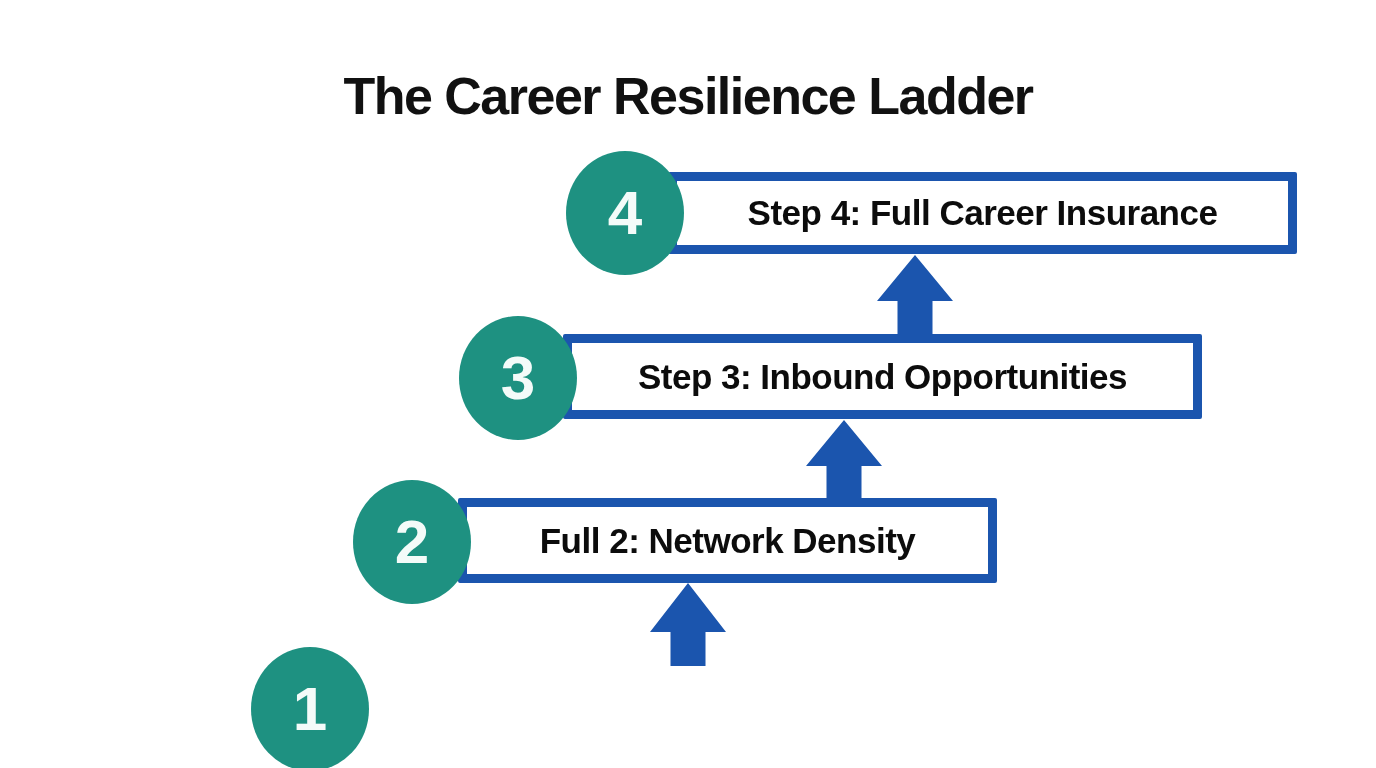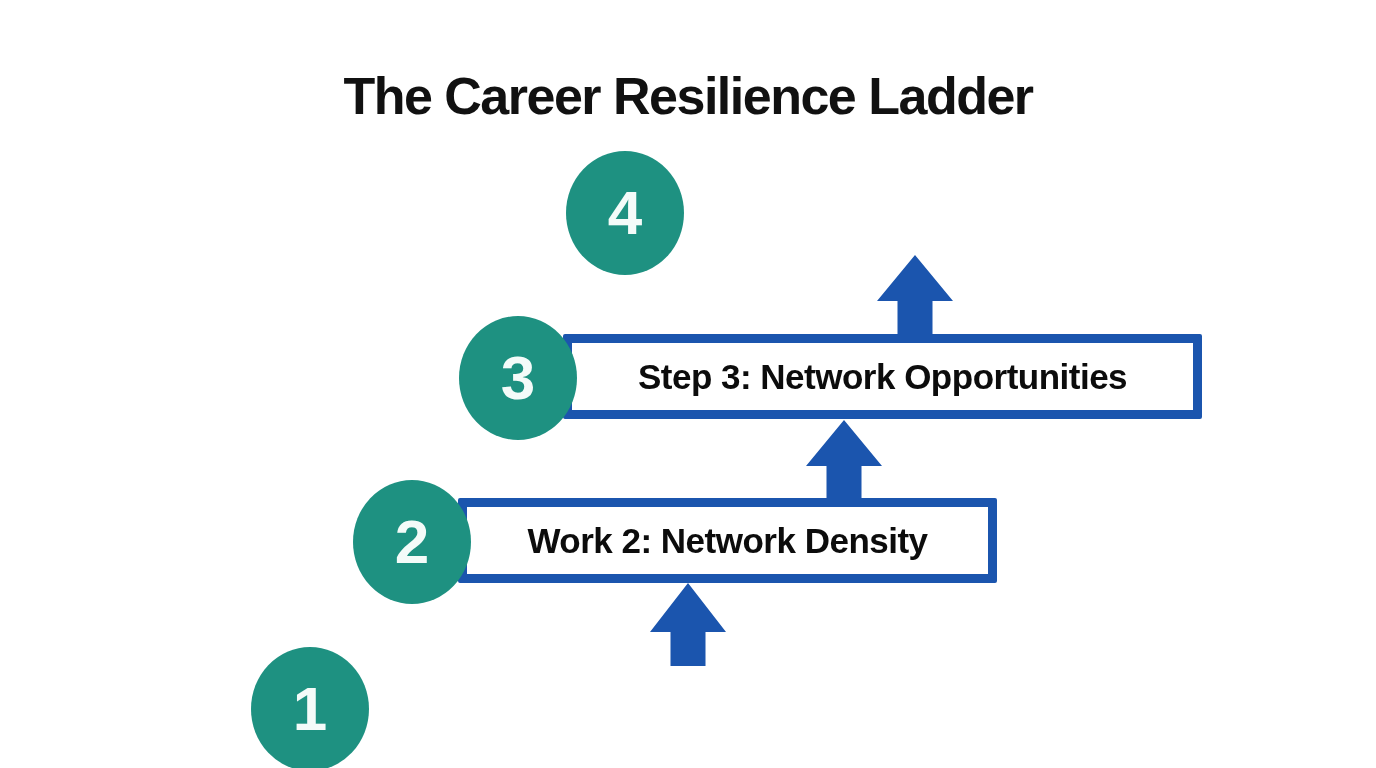--- a/index.html
+++ b/index.html
@@ -93,38 +93,41 @@
 
   <div class="step-circle circle-1">
     <span class="step-number">1</span>
   </div>
 
   <svg class="arrow arrow-1" width="80" height="83" viewBox="0 0 80 83">
     <polygon class="arrow-fill" points="40,0 78,49 57.5,49 57.5,83 22.5,83 22.5,49 2,49"></polygon>
   </svg>
 
   <div class="step-box box-2">
-    <span class="step-label">Work 2: Network Density</span>
+    <span class="step-label">Full 2: Network Density</span>
   </div>
   <div class="step-circle circle-2">
     <span class="step-number">2</span>
   </div>
 
   <svg class="arrow arrow-2" width="80" height="80" viewBox="0 0 80 80">
     <polygon class="arrow-fill" points="40,0 78,46 57.5,46 57.5,80 22.5,80 22.5,46 2,46"></polygon>
   </svg>
 
   <div class="step-box box-3">
-    <span class="step-label">Step 3: Network Opportunities</span>
+    <span class="step-label">Step 3: Inbound Opportunities</span>
   </div>
   <div class="step-circle circle-3">
     <span class="step-number">3</span>
   </div>
 
   <svg class="arrow arrow-3" width="80" height="81" viewBox="0 0 80 81">
     <polygon class="arrow-fill" points="40,0 78,46 57.5,46 57.5,81 22.5,81 22.5,46 2,46"></polygon>
   </svg>
 
+  <div class="step-box box-4">
+    <span class="step-label">Step 4: Full Career Insurance</span>
+  </div>
   <div class="step-circle circle-4">
     <span class="step-number">4</span>
   </div>
 
 </div>
 
 </body></html>

